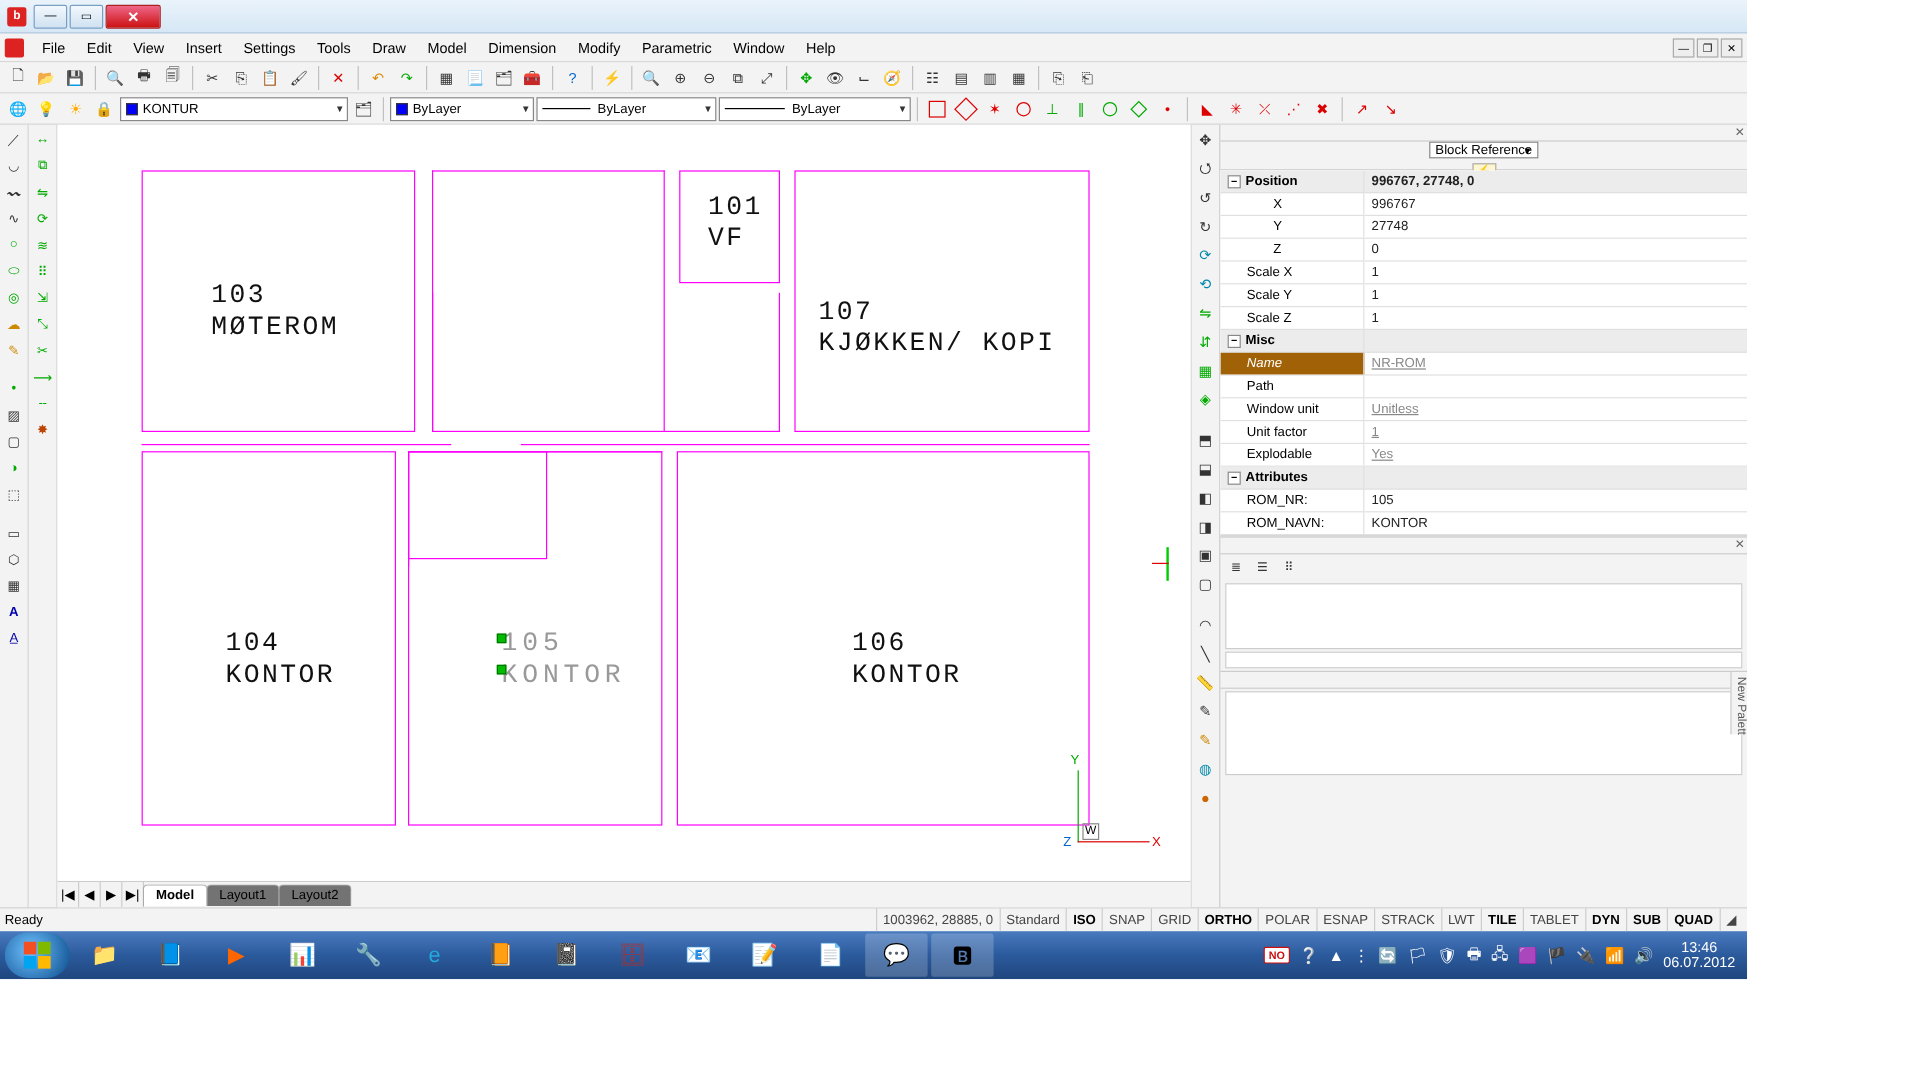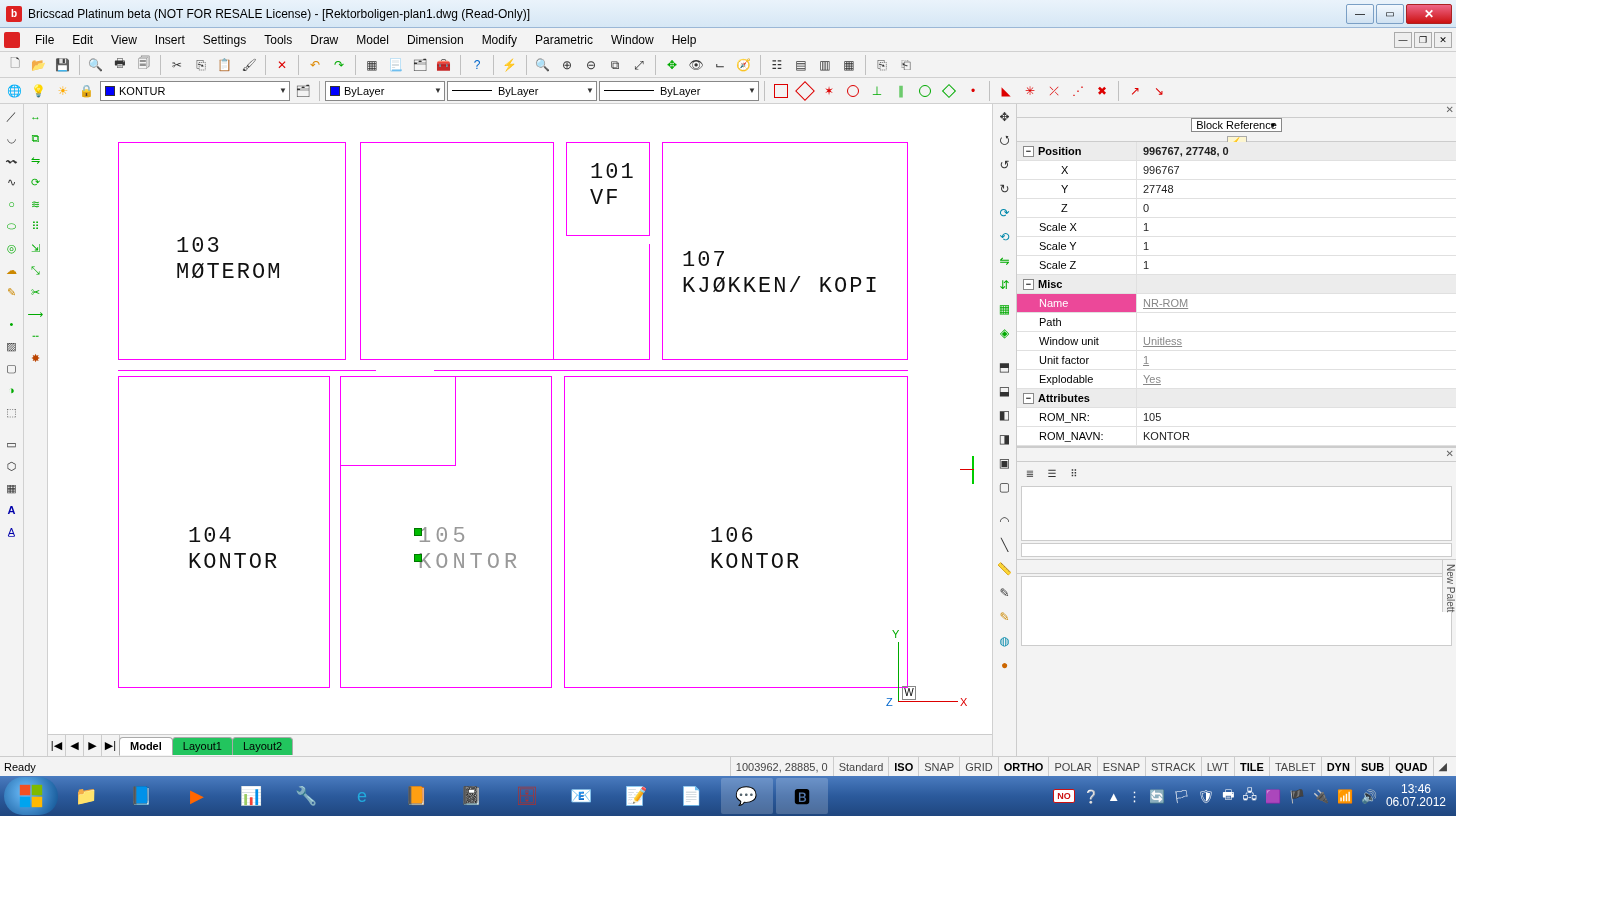--- a/index.html
+++ b/index.html
@@ -46,41 +46,41 @@
 .ucs .yline { position:absolute; left:26px; bottom:12px; width:1px; height:60px; background:#0a0; }
 .ucs .xline { position:absolute; left:26px; bottom:12px; width:60px; height:1px; background:#d00; }
 .ucs .ylab { position:absolute; left:20px; bottom:74px; color:#0a0; }
 .ucs .xlab { position:absolute; left:88px; bottom:6px; color:#d00; }
 .ucs .zlab { position:absolute; left:14px; bottom:6px; color:#06c; }
 .ucs .wbox { position:absolute; left:30px; bottom:14px; width:14px; height:14px; border:1px solid #888; font-size:10px; text-align:center; line-height:12px;}
 
 
 .tabstrip { height:22px; background:#f3f3f3; border-top:1px solid #ccc; display:flex; align-items:center; font-size:11px; }
 .tabstrip .navb { width:18px; text-align:center; border-right:1px solid #ccc; height:100%; display:flex; align-items:center; justify-content:center; cursor:default;}
-.tabstrip .tab { padding:2px 10px; border:1px solid #aaa; border-bottom:none; background:#22c55e; border-top-left-radius:4px; border-top-right-radius:4px; margin-left:-1px; height:18px; display:flex; align-items:center;}
+.tabstrip .tab { padding:2px 10px; border:1px solid #aaa; border-bottom:none; background:#737373; border-top-left-radius:4px; border-top-right-radius:4px; margin-left:-1px; height:18px; display:flex; align-items:center;}
 .tabstrip .tab.active { background:#fff; font-weight:bold; }
 
 
 .vtool-right { width:24px; background:#f3f3f3; border-left:1px solid #d0d0d0; display:flex; flex-direction:column; align-items:center; padding-top:2px; gap:2px; }
 
 
 .rightpanel { width:440px; background:#f3f3f3; border-left:1px solid #ccc; display:flex; flex-direction:column; font-size:11px; }
 .panel-close { height:14px; text-align:right; padding-right:2px; color:#666; font-size:10px; border-bottom:1px solid #ccc;}
 .prop-head { height:24px; display:flex; align-items:center; padding:0 4px; gap:4px; border-bottom:1px solid #ccc;flex-direction:column; }
 .prop-head .combo { flex:1; height:20px; border:1px solid #888; background:#fff; padding:0 4px; display:flex; align-items:center; position:relative;}
 .prop-head .combo .chev { position:absolute; right:4px; font-size:8px;}
 .prop-head .ico { width:20px; height:20px; border:1px solid #aaa; background:#fdf6d0; display:flex; align-items:center; justify-content:center; font-size:11px;}
 .prop-grid { flex:0 0 auto; max-height:340px; overflow:auto; background:#fff; border-bottom:1px solid #ccc; }
 .prow { display:flex; height:19px; border-bottom:1px solid #e0e0e0; align-items:center; }
 .prow .pname { width:120px; padding-left:22px; border-right:1px solid #e0e0e0; height:100%; display:flex; align-items:center; }
 .prow .pval { flex:1; padding-left:6px; height:100%; display:flex; align-items:center; color:#222;}
 .prow.group { background:#ececec; font-weight:bold; }
 .prow.group .pname { padding-left:6px; }
 .prow.group .tw { width:11px; height:11px; border:1px solid #888; margin-right:4px; display:flex; align-items:center; justify-content:center; font-size:9px; line-height:9px; background:#fff;}
-.prow.sel .pname { background:#ec4899; color:#fff; }
+.prow.sel .pname { background:#a16207; color:#fff;font-style:italic; }
 .prow .pval.dim { color:#888;text-decoration:underline; }
 .sub-panel { border-top:1px solid #ccc; }
 .sub-panel .tiny-tool { height:22px; display:flex; align-items:center; gap:4px; padding:0 4px; }
 .sub-panel .tiny-tool .tbtn { width:18px; height:18px; font-size:10px; }
 .sub-panel .blank { height:55px; background:#fff; border:1px solid #ccc; margin:2px 4px; }
 .sub-panel .blank.long { height:70px; position:relative; }
 .new-palett { position:absolute; right:0; top:0; width:14px; writing-mode:vertical-rl; font-size:10px; background:#f3f3f3; border-left:1px solid #ccc; padding-top:4px; color:#555;}
 
 
 .statusbar { height:20px; background:#f3f3f3; border-top:1px solid #ccc; display:flex; align-items:center; font-size:11px; padding:0 4px; }
@@ -99,21 +99,20 @@
 .nolabel { width:22px; height:14px; background:#fff; color:#c11; font-size:9px; font-weight:bold; border:1px solid #c11; border-radius:2px; display:flex; align-items:center; justify-content:center;}
 
 
 .esnap { width:14px; height:14px; border:1.5px solid; }
 </style>
 </head>
 <body>
 
 <div class="win-titlebar">
   <div class="app-icon">b</div>
-  <div class="title">Bricscad Platinum beta (NOT FOR RESALE License) - [Rektorboligen-plan1.dwg (Read-Only)]</div>
   <div class="btns">
     <div>—</div>
     <div>▭</div>
     <div class="close">✕</div>
   </div>
 </div>
 
 <div class="menubar">
   <div class="app-icon2"></div>
   <span>File</span>

